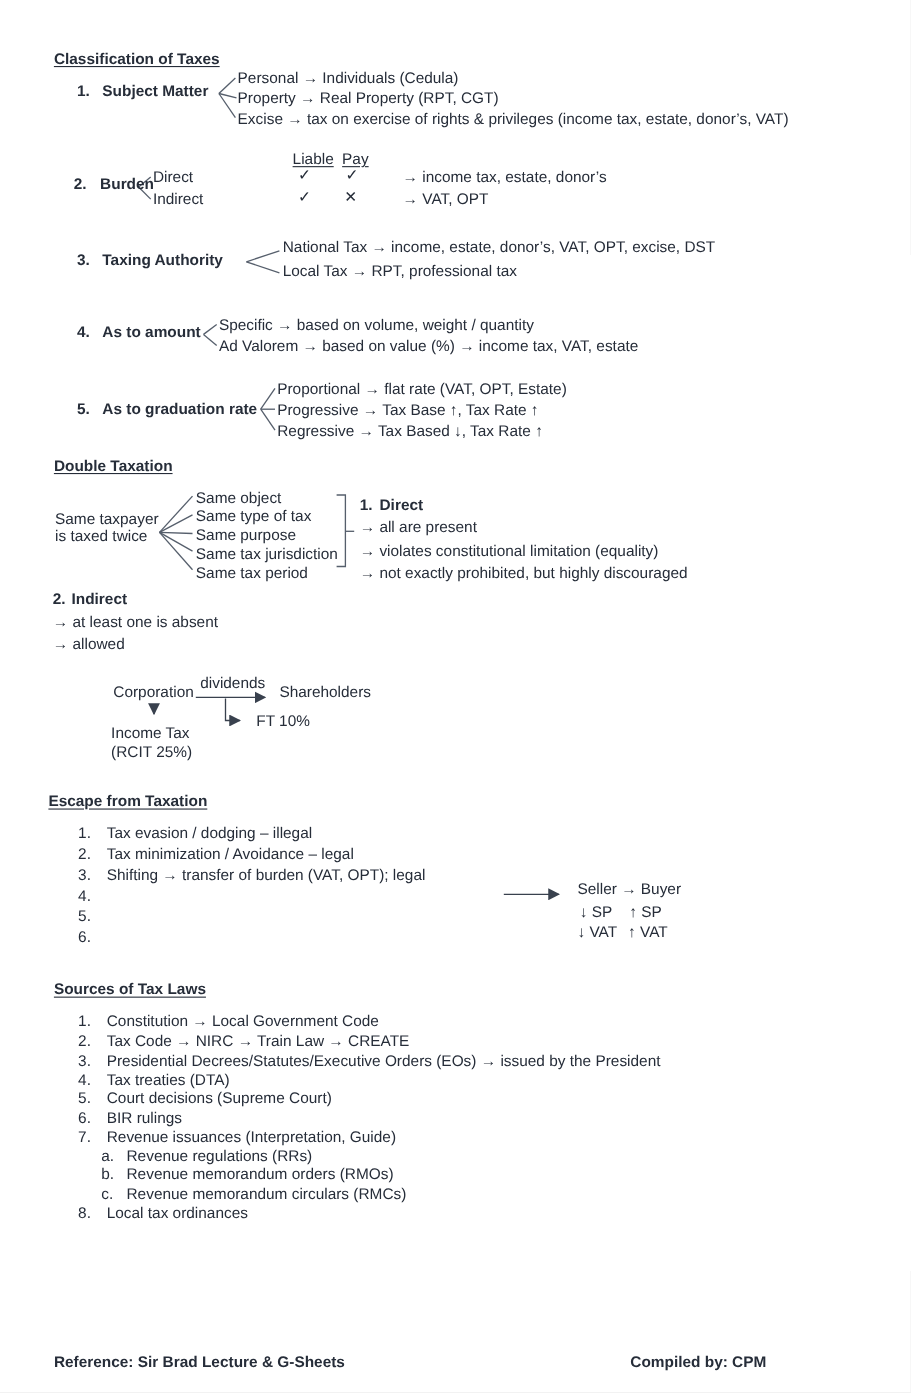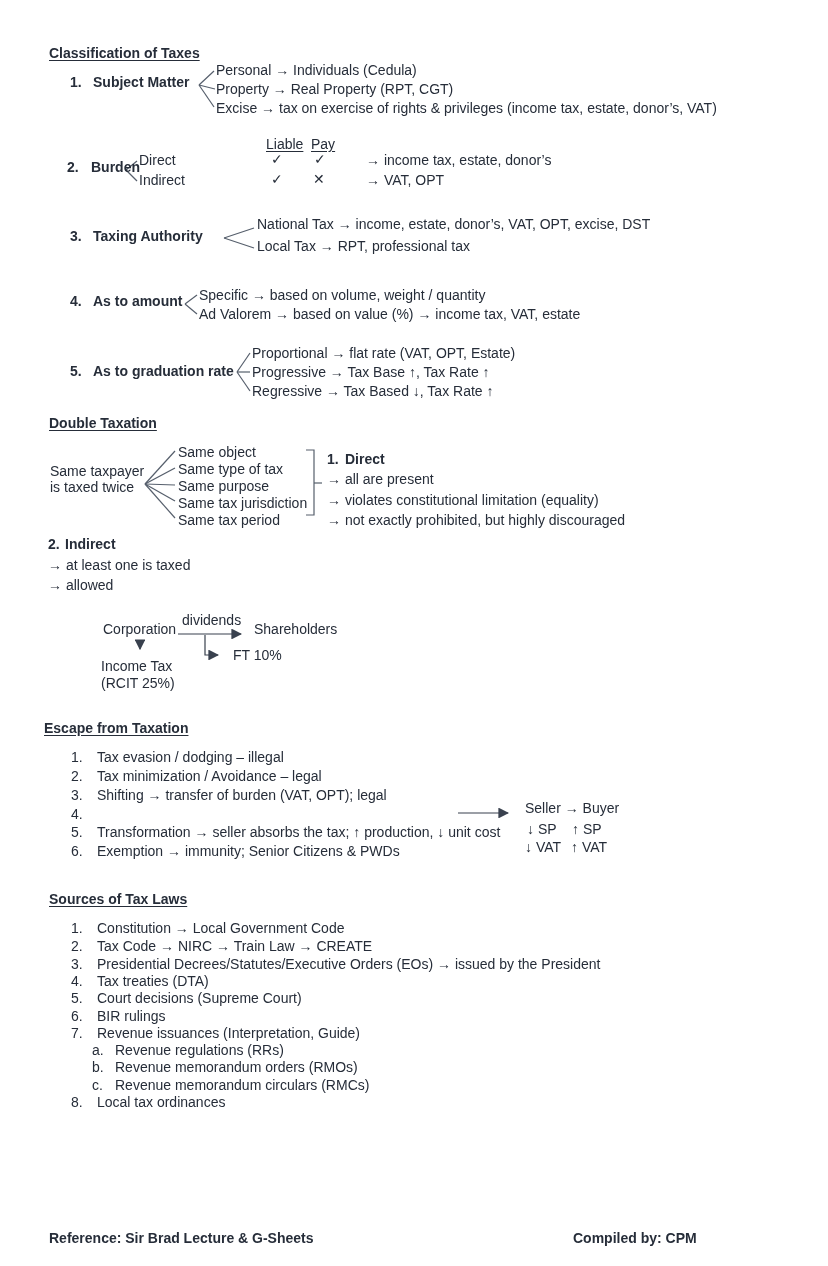--- a/index.html
+++ b/index.html
@@ -127,42 +127,40 @@
   <div class="t" style="left:178px;top:513px">Same tax period</div>
 
   <div class="t b" style="left:327px;top:452px">1.</div>
   <div class="t b" style="left:345px;top:452px">Direct</div>
   <div class="t" style="left:327px;top:472px">→ all are present</div>
   <div class="t" style="left:327px;top:493px">→ violates constitutional limitation (equality)</div>
   <div class="t" style="left:327px;top:513px">→ not exactly prohibited, but highly discouraged</div>
 
   <div class="t b" style="left:48px;top:537px">2.</div>
   <div class="t b" style="left:65px;top:537px">Indirect</div>
-  <div class="t" style="left:48px;top:558px">→ at least one is taxed</div>
+  <div class="t" style="left:48px;top:558px">→ at least one is absent</div>
   <div class="t" style="left:48px;top:578px">→ allowed</div>
 
   <div class="t" style="left:103px;top:622px">Corporation</div>
   <div class="t" style="left:182px;top:613px">dividends</div>
   <div class="t" style="left:254px;top:622px">Shareholders</div>
   <div class="t" style="left:101px;top:659px">Income Tax</div>
   <div class="t" style="left:101px;top:676px">(RCIT 25%)</div>
   <div class="t" style="left:233px;top:648px">FT 10%</div>
 
   <div class="t h" style="left:44px;top:721px">Escape from Taxation</div>
   <div class="t" style="left:71px;top:750px">1.</div>
   <div class="t" style="left:97px;top:750px">Tax evasion / dodging – illegal</div>
   <div class="t" style="left:71px;top:769px">2.</div>
   <div class="t" style="left:97px;top:769px">Tax minimization / Avoidance – legal</div>
   <div class="t" style="left:71px;top:788px">3.</div>
   <div class="t" style="left:97px;top:788px">Shifting → transfer of burden (VAT, OPT); legal</div>
   <div class="t" style="left:71px;top:807px">4.</div>
   <div class="t" style="left:71px;top:825px">5.</div>
-  <div class="t" style="left:97px;top:825px">Transformation → seller absorbs the tax; ↑ production, ↓ unit cost</div>
   <div class="t" style="left:71px;top:844px">6.</div>
-  <div class="t" style="left:97px;top:844px">Exemption → immunity; Senior Citizens &amp; PWDs</div>
 
   <div class="t" style="left:525px;top:801px">Seller → Buyer</div>
   <div class="t" style="left:527px;top:822px">↓ SP</div>
   <div class="t" style="left:572px;top:822px">↑ SP</div>
   <div class="t" style="left:525px;top:840px">↓ VAT</div>
   <div class="t" style="left:571px;top:840px">↑ VAT</div>
 
   <div class="t h" style="left:49px;top:892px">Sources of Tax Laws</div>
   <div class="t" style="left:71px;top:921px">1.</div>
   <div class="t" style="left:97px;top:921px">Constitution → Local Government Code</div>

